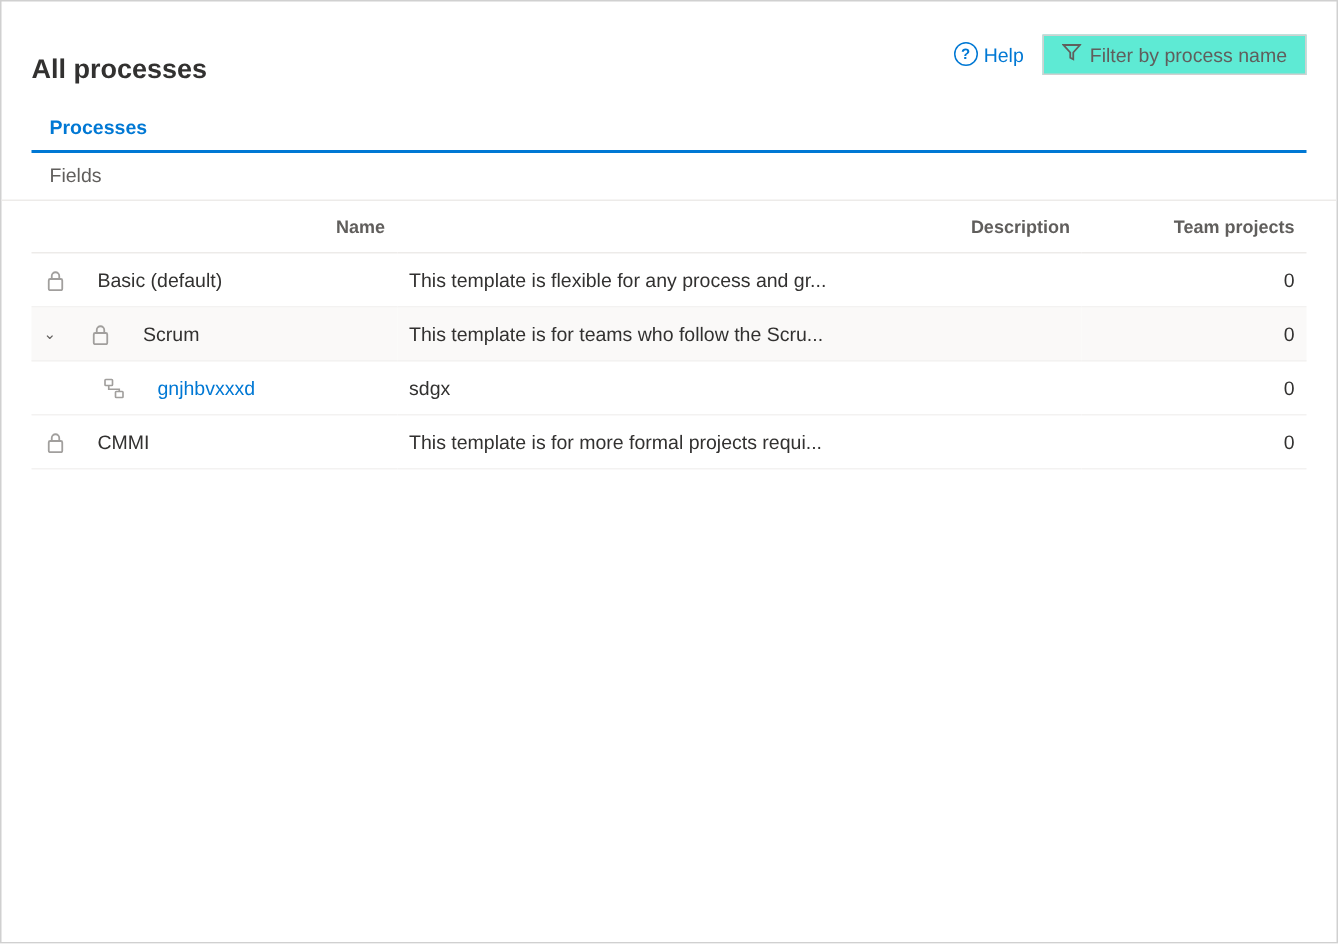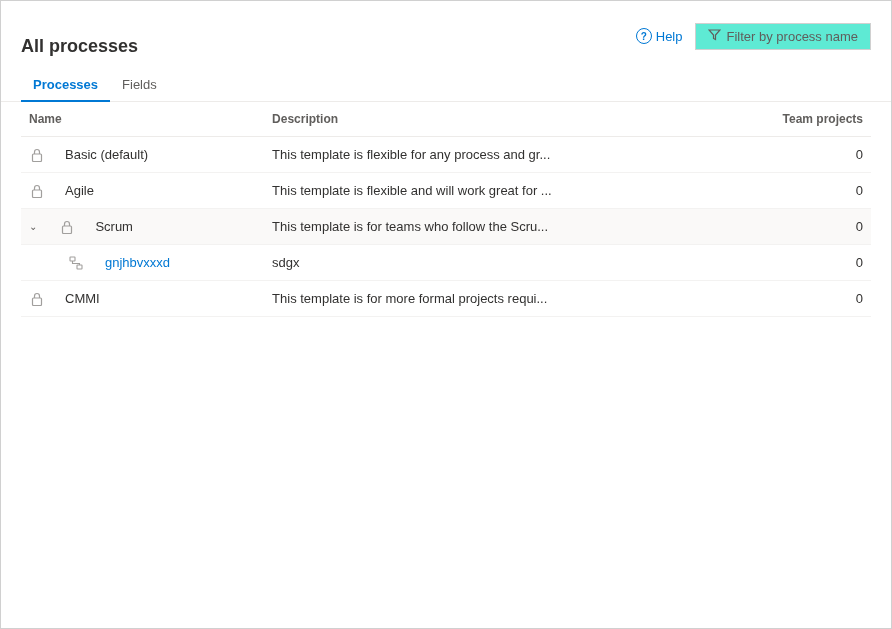--- a/index.html
+++ b/index.html
@@ -75,20 +75,21 @@
     }
     .filter-icon {
       color: #605e5c;
       font-size: 12px;
     }
     .tabs {
       display: flex;
       padding: 8px 20px 0 20px;
       border-bottom: 1px solid #edebe9;
       margin-top: 4px;
+      flex-direction: column;
     }
     .tab {
       padding: 8px 12px;
       cursor: pointer;
       font-size: 13px;
       color: #605e5c;
       border-bottom: 2px solid transparent;
       margin-bottom: -1px;
     }
     .tab.active {
@@ -102,21 +103,21 @@
       padding: 0 20px;
     }
     table {
       width: 100%;
       border-collapse: collapse;
     }
     thead tr {
       border-bottom: 1px solid #edebe9;
     }
     th {
-      text-align: left;
+      text-align: right;
       padding: 10px 8px;
       font-weight: 600;
       font-size: 12px;
       color: #605e5c;
     }
     th:last-child {
       text-align: right;
     }
     td {
       padding: 10px 8px;
@@ -215,35 +216,20 @@
         <rect x="1.5" y="6" width="9" height="7.5" rx="1" stroke="#a19f9d" stroke-width="1.2" fill="none"></rect>
         <path d="M3.5 6V4a2.5 2.5 0 015 0v2" stroke="#a19f9d" stroke-width="1.2" fill="none"></path>
       </svg>
                 </span>
                 <span>Basic (default)</span>
               </div>
             </td>
             <td>This template is flexible for any process and gr...</td>
             <td>0</td>
           </tr>
-          <tr>
-            <td>
-              <div class="row-name">
-                <span class="lock-icon">
-                  <svg width="12" height="14" viewBox="0 0 12 14" fill="none" xmlns="http://www.w3.org/2000/svg">
-        <rect x="1.5" y="6" width="9" height="7.5" rx="1" stroke="#a19f9d" stroke-width="1.2" fill="none"></rect>
-        <path d="M3.5 6V4a2.5 2.5 0 015 0v2" stroke="#a19f9d" stroke-width="1.2" fill="none"></path>
-      </svg>
-                </span>
-                <span>Agile</span>
-              </div>
-            </td>
-            <td>This template is flexible and will work great for ...</td>
-            <td>0</td>
-          </tr>
           <tr class="scrum-row">
             <td>
               <div class="row-name">
                 <span class="chevron-icon">⌄</span>
                 <span class="lock-icon">
                   <svg width="12" height="14" viewBox="0 0 12 14" fill="none" xmlns="http://www.w3.org/2000/svg">
         <rect x="1.5" y="6" width="9" height="7.5" rx="1" stroke="#a19f9d" stroke-width="1.2" fill="none"></rect>
         <path d="M3.5 6V4a2.5 2.5 0 015 0v2" stroke="#a19f9d" stroke-width="1.2" fill="none"></path>
       </svg>
                 </span>

